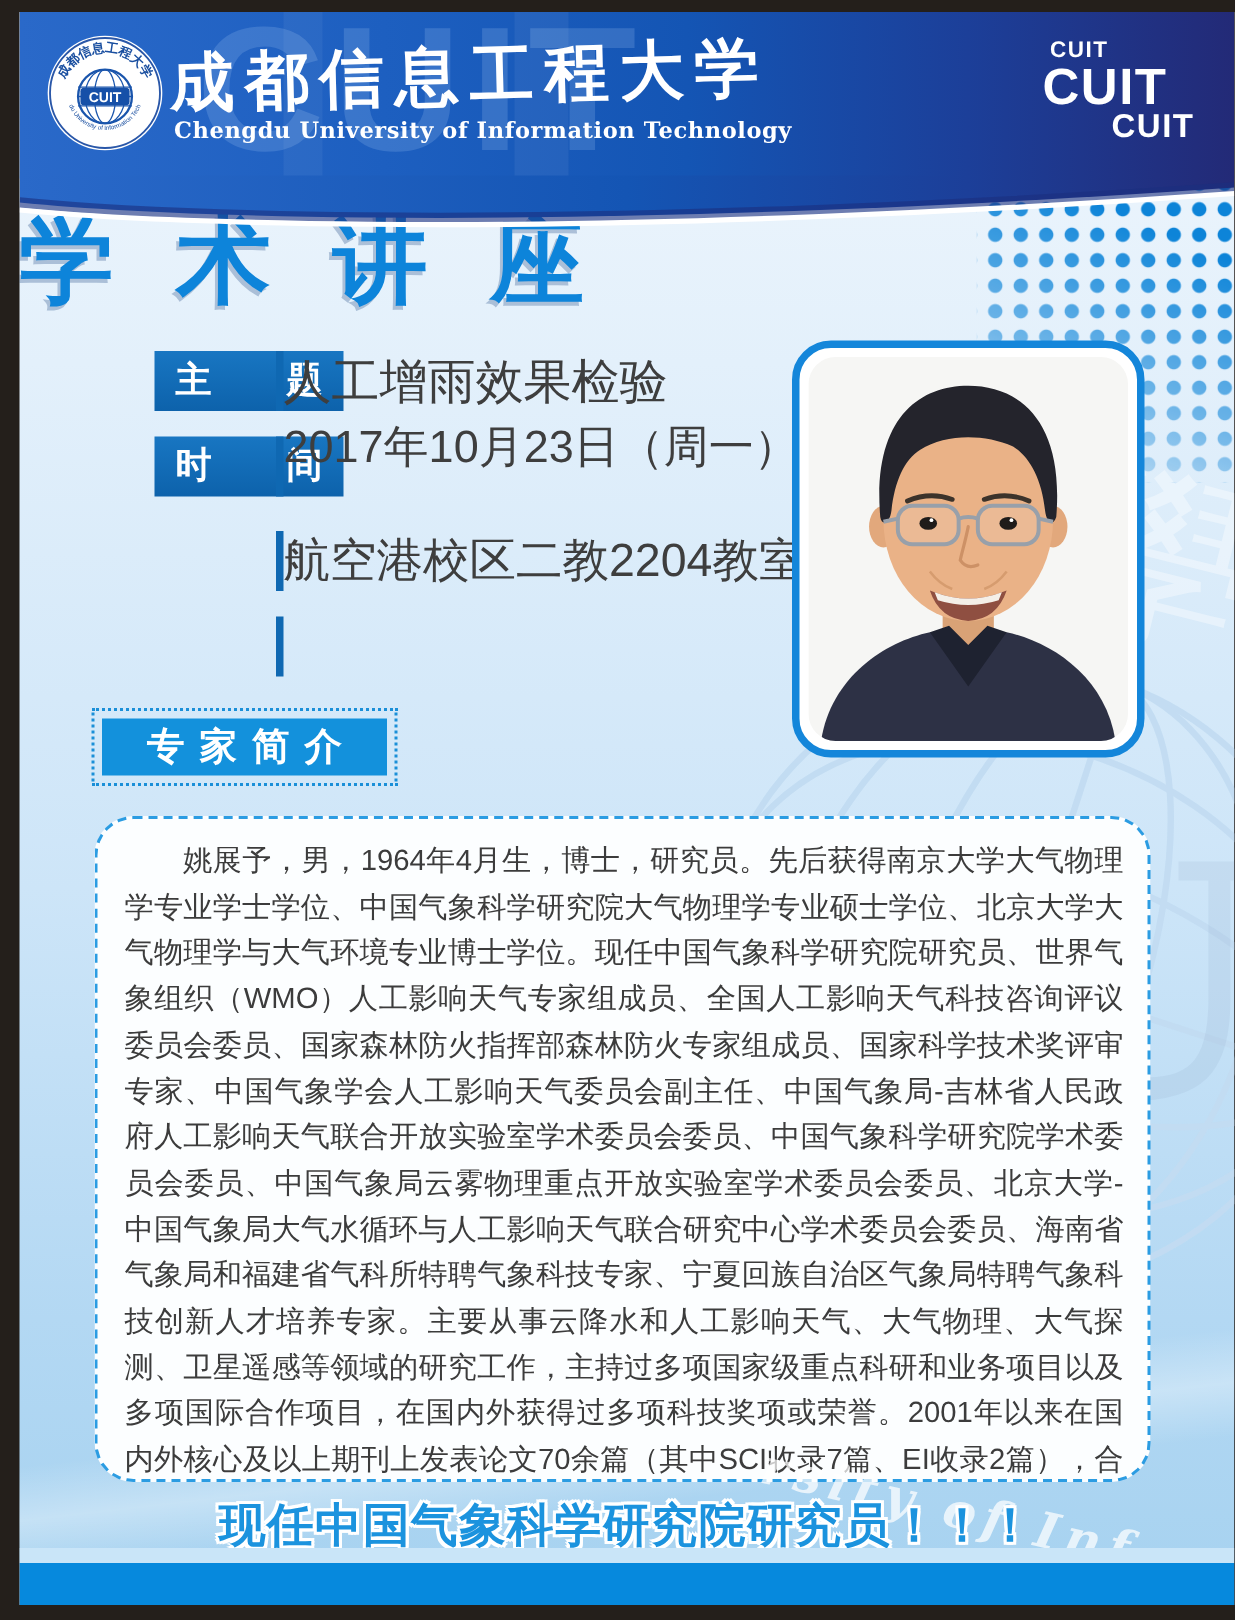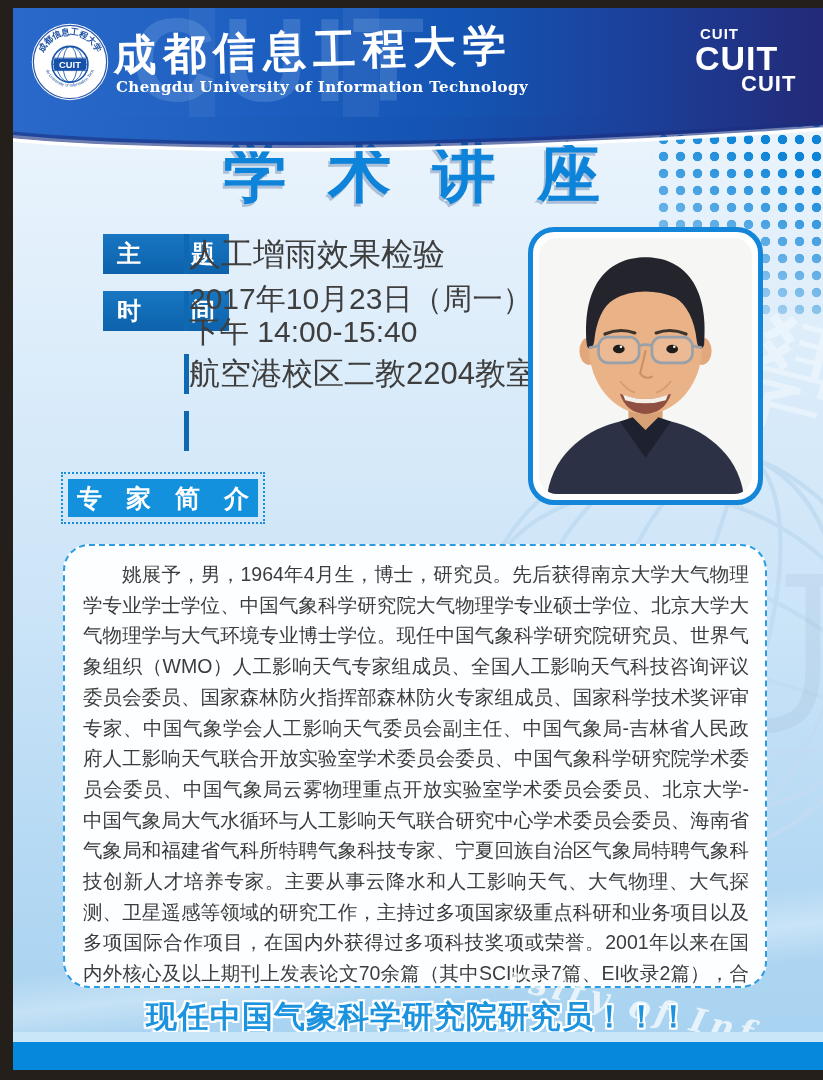--- a/index.html
+++ b/index.html
@@ -66,21 +66,21 @@
   }
   .footer-wm{
     position:absolute;left:492px;top:978px;z-index:4;
     font-family:"DejaVu Serif",serif;font-weight:700;font-style:italic;
     font-size:33px;letter-spacing:5px;color:rgba(255,255,255,0.72);
     transform:rotate(13deg);white-space:nowrap;
   }
 
   
   .main-title{
-    position:absolute;left:0;top:123px;width:810px;z-index:5;text-align:center;
+    position:absolute;left:0;top:123px;width:810px;z-index:5;
     font-size:63px;font-weight:900;color:#0d84da;letter-spacing:12px;
     text-shadow:-2px 3px 0 rgba(18,62,122,0.28);white-space:nowrap;
   }
 
   
   .info-label{
     position:absolute;left:52px;width:126px;height:40px;z-index:5;box-sizing:border-box;
     background:linear-gradient(180deg,#1876c2 0%,#0d62ab 100%);
     color:#fff;font-size:24px;font-weight:700;line-height:40px;
     padding:0 14px;text-align:justify;text-align-last:justify;margin-left:38px;
@@ -100,21 +100,21 @@
   .photo-frame{
     position:absolute;left:515px;top:219px;width:235px;height:278px;z-index:5;box-sizing:border-box;
     background:#fff;border:5px solid #1486da;border-radius:26px;padding:6px;
   }
   .photo-frame svg{width:100%;height:100%;border-radius:18px;display:block;}
 
   
   .section-label{
     position:absolute;left:55px;top:471px;width:190px;height:38px;z-index:5;box-sizing:border-box;
     background:#1391dc;color:#fff;font-size:25px;font-weight:700;line-height:38px;
-    padding:0 9px;text-align:justify;text-align-last:justify;
+    padding:0 30px;text-align:justify;text-align-last:justify;
     outline:2px dotted #1a8fd8;outline-offset:5px;
   }
   .bio-box{
     position:absolute;left:50px;top:536px;width:704px;height:444px;z-index:3;box-sizing:border-box;
     background:#fcfeff;border:2px dashed #2b9ce2;border-radius:26px;
     padding:13px 16px 0 18px;overflow:hidden;
   }
   .bio-text{
     font-size:19.5px;line-height:30.7px;color:#3c3c3c;
     text-align:justify;text-indent:2em;margin:0;
@@ -206,21 +206,20 @@
   <div class="main-title">学 术 讲 座</div>
 
   <div class="info-label r1">主 题</div>
   <div class="info-bar r1"></div>
   <div class="info-value v1">人工增雨效果检验</div>
 
   <div class="info-label r2">时 间</div>
   <div class="info-bar r2"></div>
   <div class="info-value v2">
     <div>2017年10月23日（周一）</div>
-    <div>下午 14:00-15:40</div>
   </div>
 
   <div class="info-bar r3"></div>
   <div class="info-value v3">航空港校区二教2204教室</div>
 
   <div class="info-bar r4"></div>
 
   <div class="photo-frame">
     <svg viewBox="0 0 200 240" preserveAspectRatio="xMidYMid slice">
       <rect x="0" y="0" width="200" height="240" fill="#f6f6f4"></rect>

